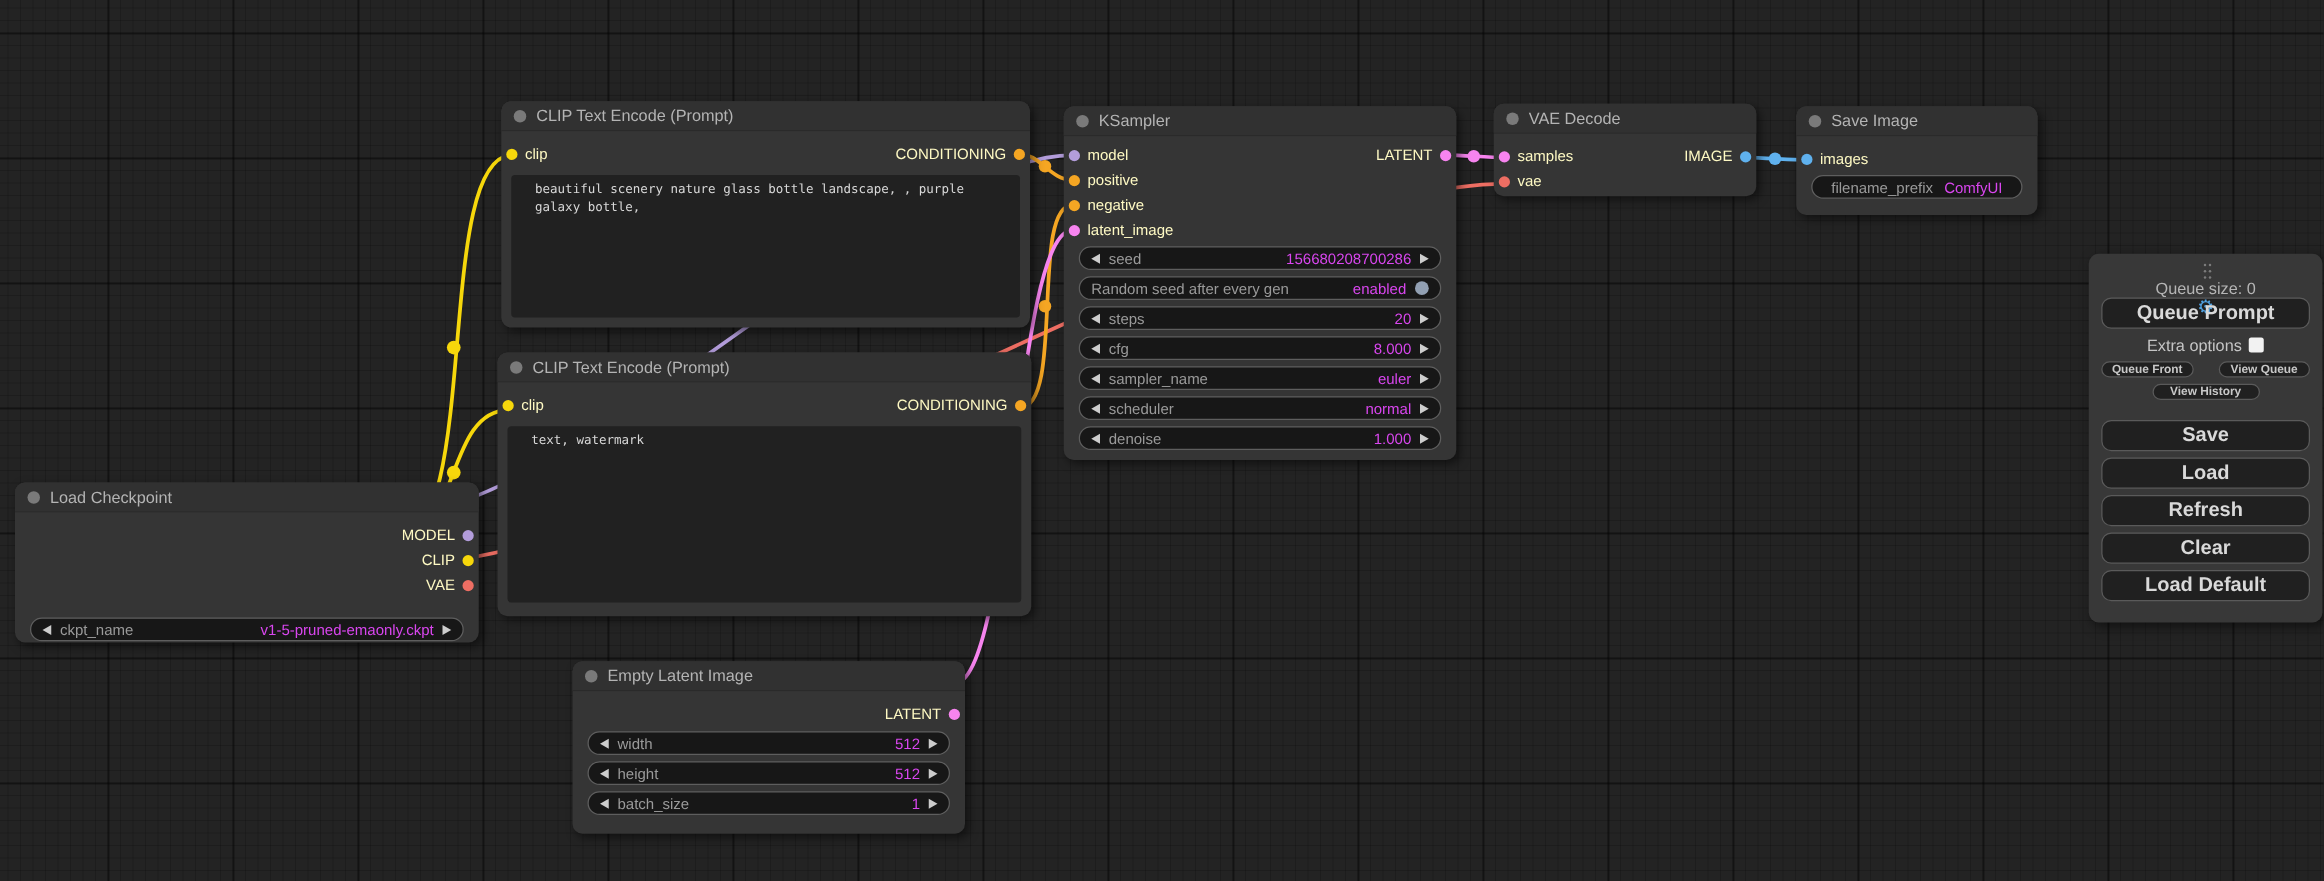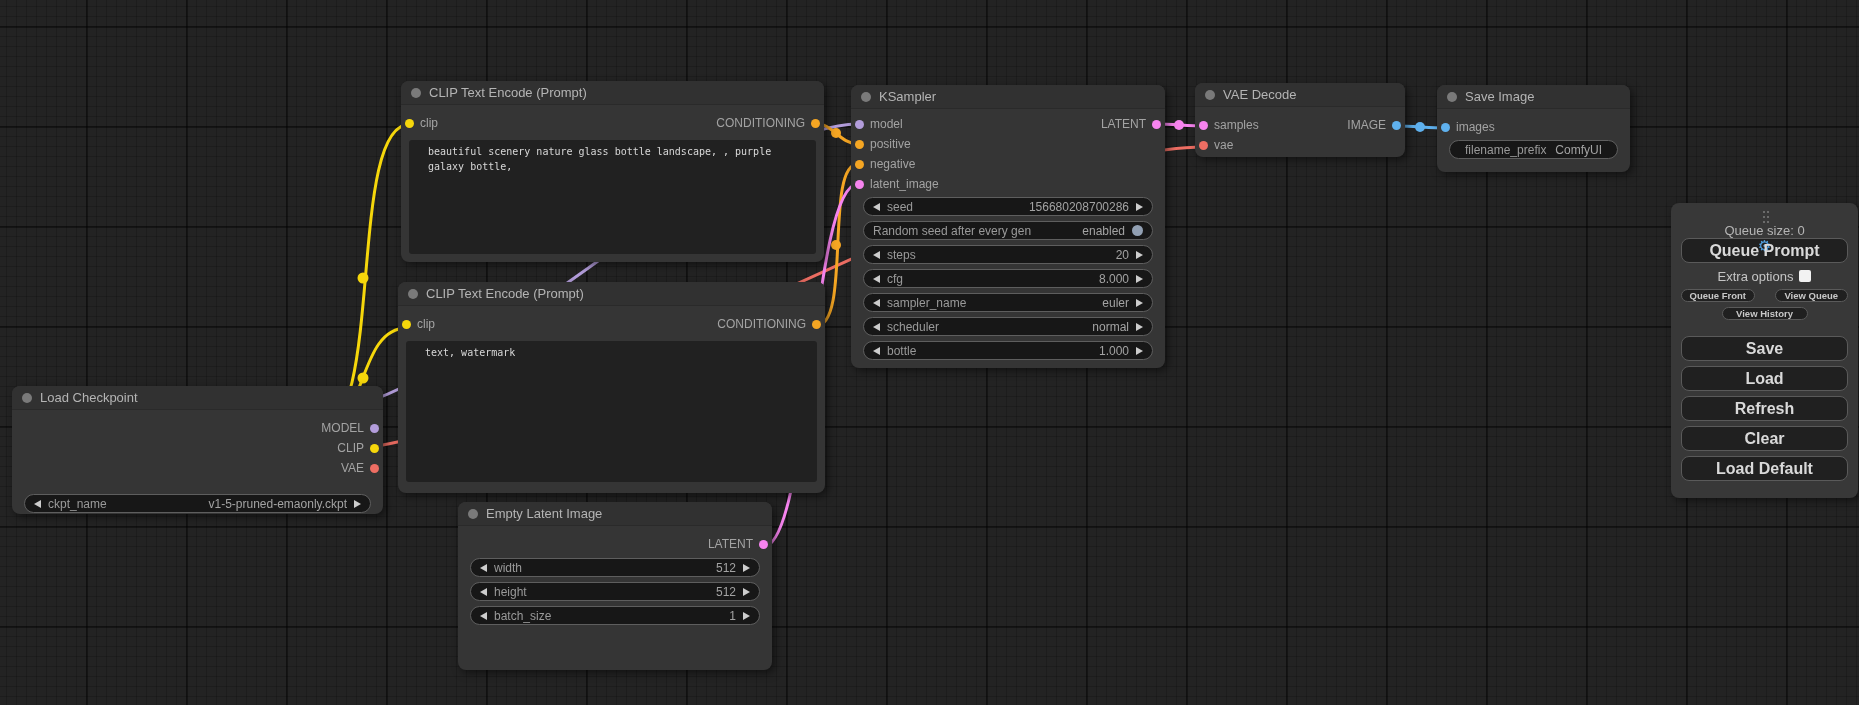--- a/index.html
+++ b/index.html
@@ -22,37 +22,37 @@
     box-shadow:3px 3px 8px rgba(0,0,0,.5);
   }
   .node-title{
     height:24px;display:flex;align-items:center;gap:8px;padding:0 10px;
     background:#313131;border-bottom:1px solid #2a2a2a;border-radius:8px 8px 0 0;
     color:#b4b4b4;font-size:13px;white-space:nowrap;
   }
   .title-dot{width:10px;height:10px;border-radius:50%;background:#7a7a7a;flex:0 0 auto;}
   .node-body{padding-top:8px;}
   .row{height:20px;display:flex;align-items:center;justify-content:space-between;padding:0 4px;}
-  .port{display:flex;align-items:center;gap:6px;font-size:12px;color:#a3a3a3;white-space:nowrap;}
+  .port{display:flex;align-items:center;gap:6px;font-size:12px;color:#fef9c3;white-space:nowrap;}
   .port.out{margin-left:auto;}
   .dot{width:9px;height:9px;border-radius:50%;flex:0 0 auto;}
   .c-model{background:#b39ddb;} .c-clip{background:#f6d70b;} .c-vae{background:#ee6e63;}
   .c-cond{background:#f5a623;} .c-latent{background:#f784ef;} .c-image{background:#5fb1ee;}
   .textarea{
     margin:7px 8px;background:#212121;border-radius:3px;color:#d8d8d8;
     font-family:"DejaVu Sans Mono",monospace;font-size:10px;line-height:1.5;
     padding:4px 19px;white-space:pre-wrap;word-wrap:break-word;
   }
   .widgets{padding:0 12px;}
   .pill{
     height:19px;margin-bottom:5px;border:1px solid #5e5e5e;border-radius:10px;
     background:#171717;display:flex;align-items:center;gap:7px;padding:0 9px;
     font-size:12px;color:#9a9a9a;white-space:nowrap;
   }
-  .pill .val{margin-left:auto;color:#a3a3a3;}
+  .pill .val{margin-left:auto;color:#d946ef;}
   .arr-l{width:0;height:0;border-top:4px solid transparent;border-bottom:4px solid transparent;border-right:7px solid #cdcdcd;flex:0 0 auto;}
   .arr-r{width:0;height:0;border-top:4px solid transparent;border-bottom:4px solid transparent;border-left:7px solid #cdcdcd;flex:0 0 auto;}
   .toggle{width:11px;height:11px;border-radius:50%;background:#92a0b3;flex:0 0 auto;}
   
   #queue-panel{
     position:absolute;left:1671px;top:203px;width:187px;height:295px;z-index:3;
     background:#383838;border-radius:8px;box-shadow:3px 3px 9px rgba(0,0,0,.5);
     padding:8px 10px 0 10px;
   }
   .qp-header{display:flex;align-items:center;height:20px;margin-bottom:7px;flex-direction:column;}
@@ -243,21 +243,21 @@
           <span class="arr-r"></span>
         </div>
         <div class="pill">
           <span class="arr-l"></span>
           <span>scheduler</span>
           <span class="val">normal</span>
           <span class="arr-r"></span>
         </div>
         <div class="pill">
           <span class="arr-l"></span>
-          <span>bottle</span>
+          <span>denoise</span>
           <span class="val">1.000</span>
           <span class="arr-r"></span>
         </div>
       </div>
     </div>
   </div>
 
   <div class="node" style="left:1195px;top:83px;width:210px;height:74px;">
     <div class="node-title">
       <span class="title-dot"></span>
@@ -297,21 +297,21 @@
       </div>
       <div class="widgets" style="margin-top:3px;">
         <div class="pill">
           <span style="margin-left:6px;">filename_prefix</span>
           <span class="val" style="margin-right:6px;">ComfyUI</span>
         </div>
       </div>
     </div>
   </div>
 
-  <div class="node" style="left:458px;top:502px;width:314px;height:168px;">
+  <div class="node" style="left:458px;top:529px;width:314px;height:138px;">
     <div class="node-title">
       <span class="title-dot"></span>
       <span>Empty Latent Image</span>
     </div>
     <div class="node-body">
       <div class="row">
         <div class="port out">
           <span>LATENT</span>
           <span class="dot c-latent"></span>
         </div>

